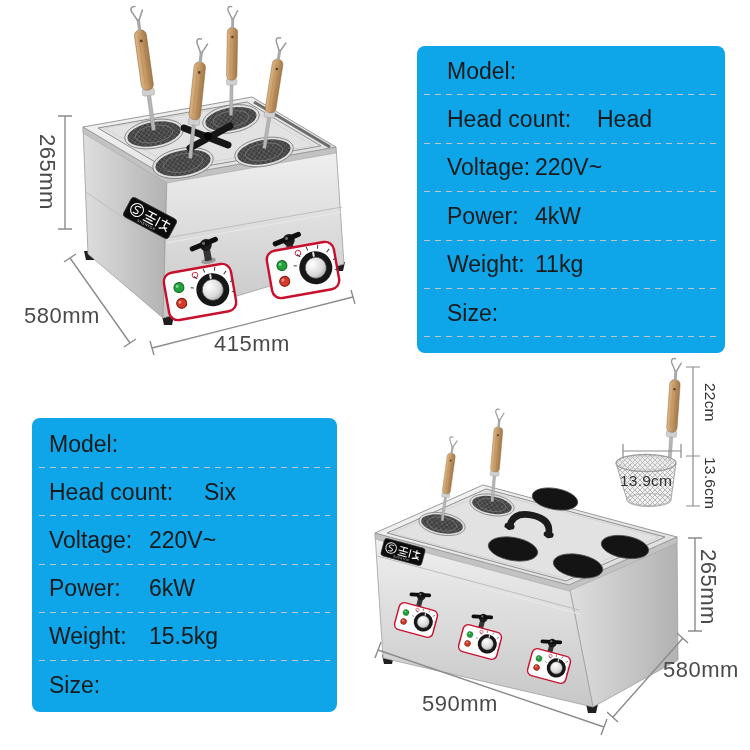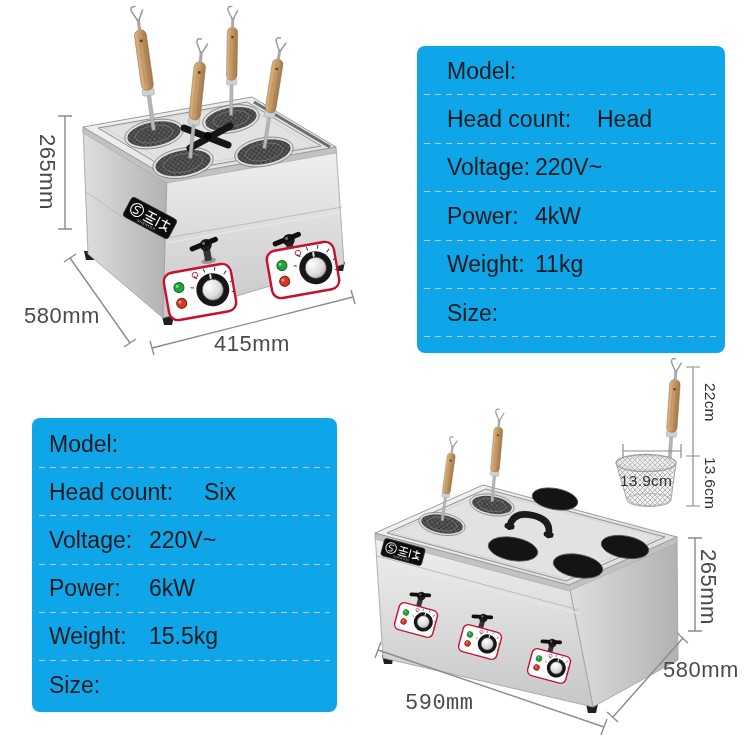--- a/index.html
+++ b/index.html
@@ -255,21 +255,21 @@
       </g>
     </g>
   </svg>
 
   <span class="dim vtext" style="left:34px;top:134px;">265mm</span>
   <span class="dim" style="left:24px;top:303px;">580mm</span>
   <span class="dim" style="left:214px;top:331px;">415mm</span>
 
   <span class="dim vtext" style="left:695px;top:549px;">265mm</span>
   <span class="dim" style="left:663px;top:657px;">580mm</span>
-  <span class="dim" style="left:405px;top:691px;font-family:Liberation Mono, monospace;">590mm</span>
+  <span class="dim" style="left:422px;top:691px;">590mm</span>
 
   <span class="dim dim-sm vtext" style="left:701px;top:383px;">22cm</span>
   <span class="dim dim-sm" style="left:620px;top:444px;margin-top:28px;">13.9cm</span>
   <span class="dim dim-sm vtext" style="left:701px;top:457px;">13.6cm</span>
 
   <div class="spec-table t-a">
     <div class="row sep">
       <span class="lbl">Model:</span>
     </div>
     <div class="row sep">

